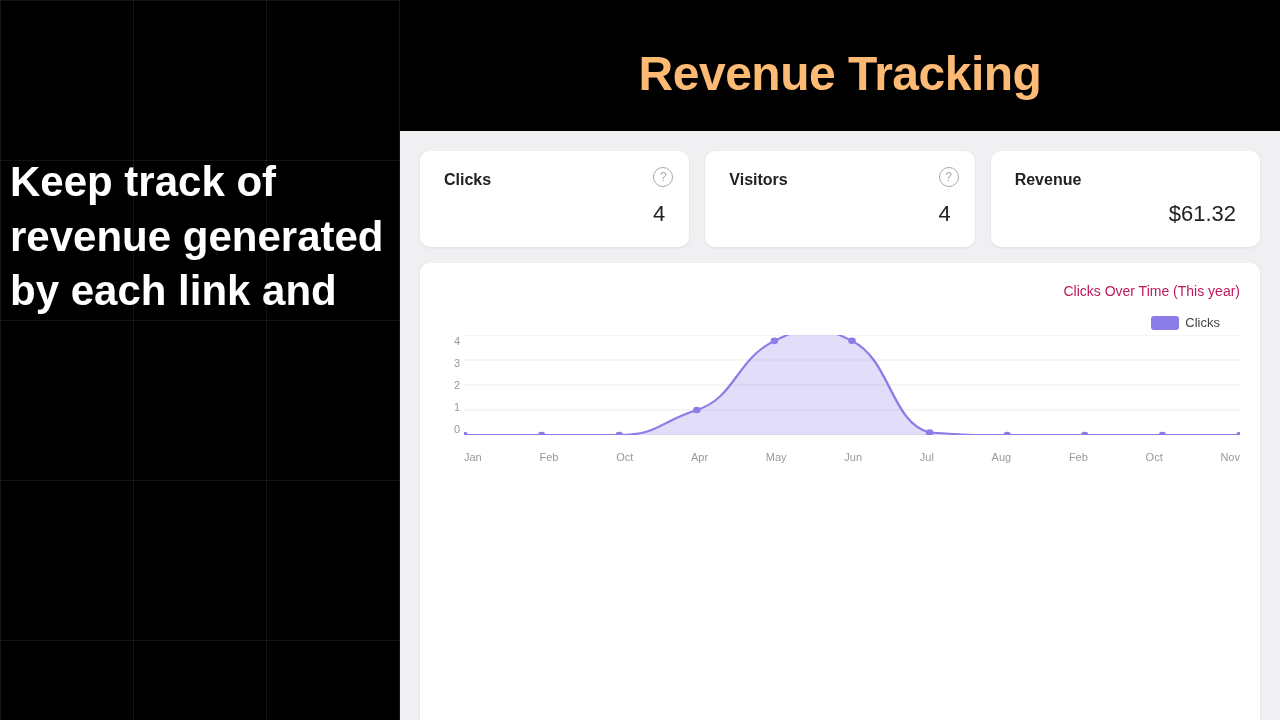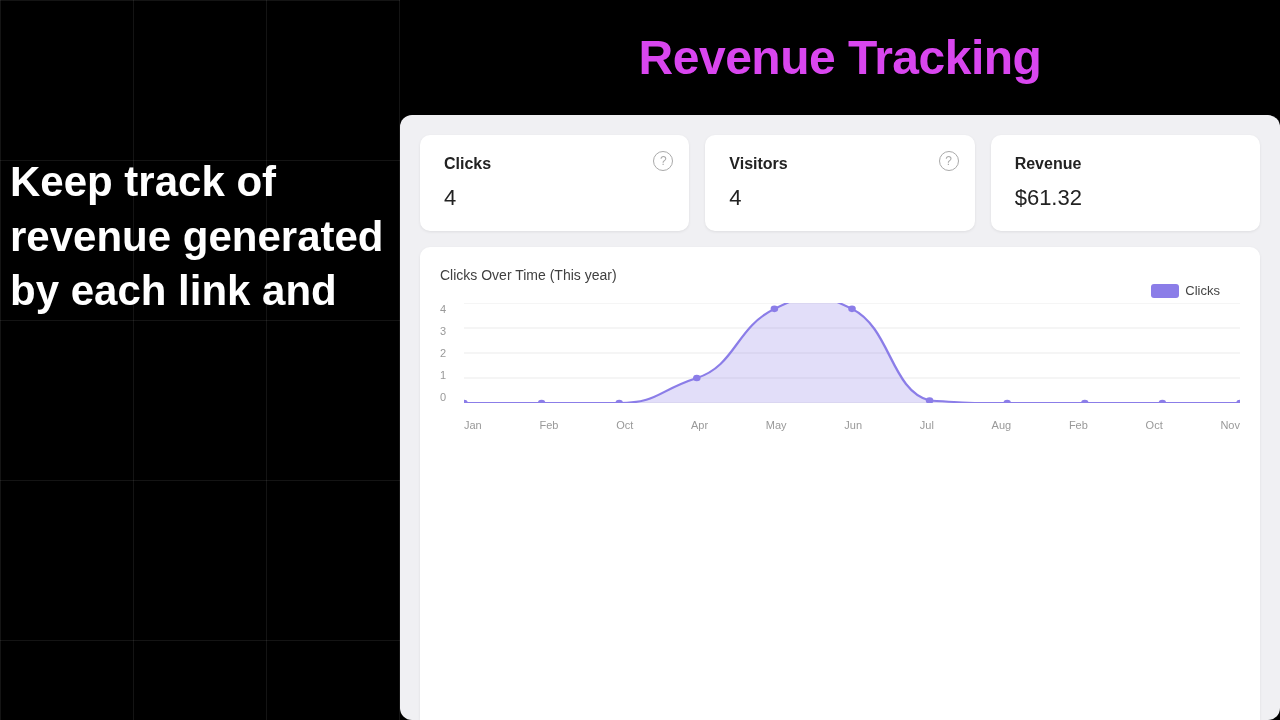--- a/index.html
+++ b/index.html
@@ -58,36 +58,38 @@
     }
 
     
     .header {
       background: #000;
       padding: 30px 20px 30px;
       text-align: center;
     }
 
     .header-title {
-      color: #d946ef;
+      color: #fdba74;
       font-size: 48px;
       font-weight: 700;
       letter-spacing: -0.5px;
+      margin-top: 16px;
     }
 
     
     .dashboard {
       background: #f0f0f3;
       flex: 1;
-      border-radius: 12px;
+      border-radius: 0;
       padding: 20px 20px 0 20px;
       display: flex;
       flex-direction: column;
       gap: 16px;
       overflow: hidden;
+      text-align: right;
     }
 
     
     .stats-row {
       display: flex;
       gap: 16px;
     }
 
     .stat-card {
       background: #fff;
@@ -135,21 +137,22 @@
       background: #fff;
       border-radius: 10px 10px 0 0;
       padding: 20px 20px 0 20px;
       flex: 1;
       box-shadow: 0 1px 3px rgba(0,0,0,0.08);
       overflow: hidden;
     }
 
     .chart-title {
       font-size: 14px;
-      color: #404040;
+      color: #be185d;
+      margin-bottom: 16px;
     }
 
     .chart-area {
       position: relative;
       width: 100%;
       height: 160px;
     }
 
     .chart-legend {
       display: flex;

